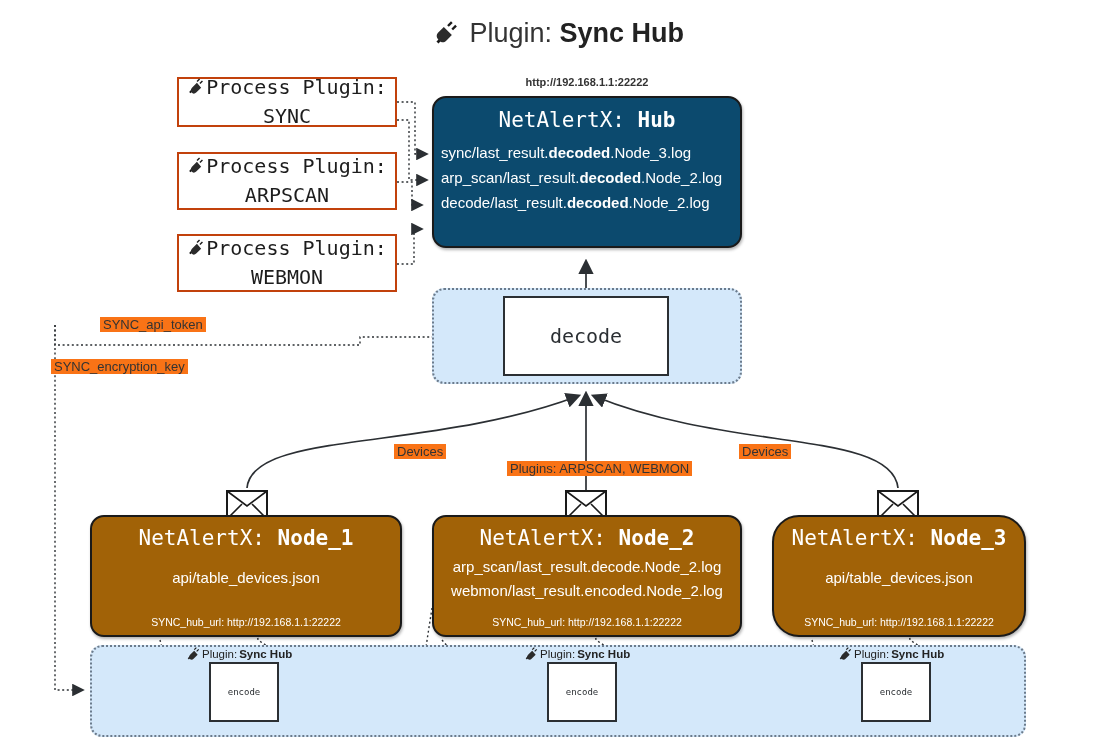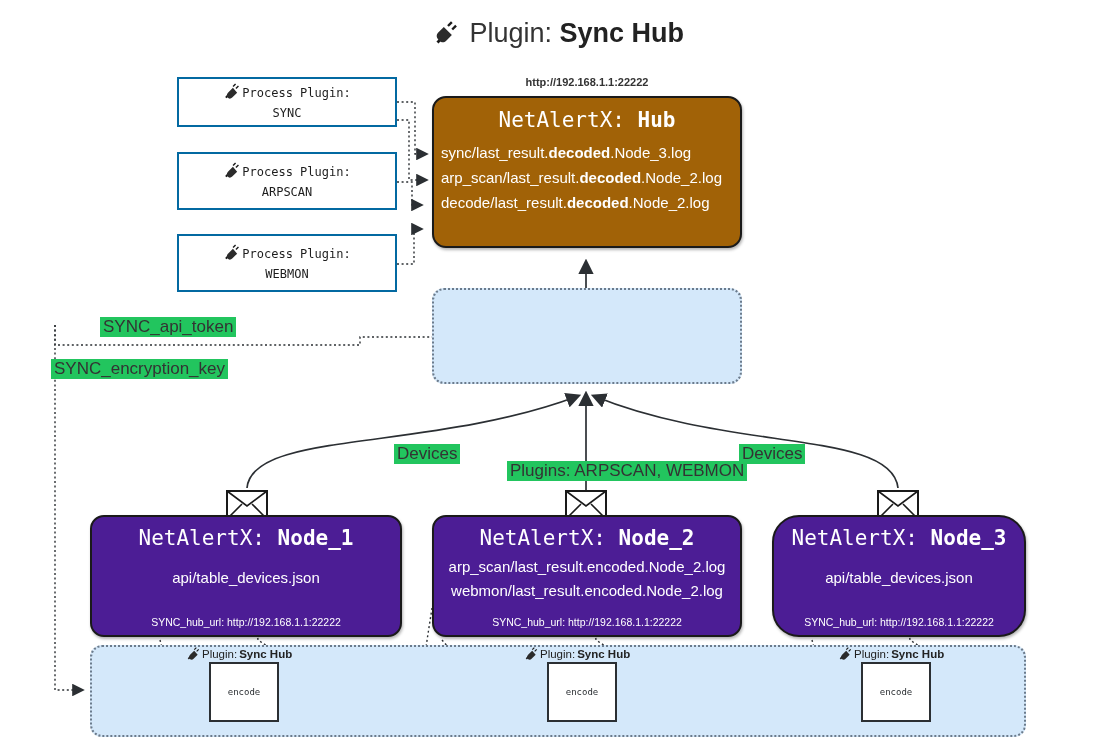--- a/index.html
+++ b/index.html
@@ -35,24 +35,24 @@
     text-align: center;
     font-size: 27px;
     color: #333333;
     white-space: nowrap;
   }
   #title .t-strong { font-weight: bold; color: #222222; }
   .plug-ico { display: inline-block; vertical-align: -3px; margin-right: 3px; }
 
   
   .proc-box {
-    border: 2px solid #0369a1;
+    border: 2px solid #c2410c;
     background: #ffffff;
     font-family: "DejaVu Sans Mono", monospace;
-    font-size: 12px;
+    font-size: 20px;
     color: #1d1d1d;
     display: flex;
     flex-direction: column;
     align-items: center;
     justify-content: center;
     line-height: 1.45;
   }
   .proc-box .pl-1 { display: flex; align-items: center; gap: 2px; }
 
   
@@ -61,21 +61,21 @@
     left: 432px; top: 76px;
     width: 310px;
     text-align: center;
     font-size: 11px;
     font-weight: bold;
     color: #333333;
   }
   #hub {
     left: 432px; top: 96px;
     width: 310px; height: 152px;
-    background: #a16207;
+    background: #0c4a6e;
     border: 2px solid #1a1a1a;
     border-radius: 14px;
     color: #ffffff;
     box-shadow: 1px 2px 3px rgba(0,0,0,0.30);
     padding-top: 10px;
   }
   #hub .hub-title {
     text-align: center;
     font-family: "DejaVu Sans Mono", monospace;
     font-size: 21px;
@@ -125,21 +125,21 @@
     gap: 2px;
     top: 646px;
   }
   .plugin-tag b { font-weight: bold; }
   #ptag1 { left: 186px; }
   #ptag2 { left: 524px; }
   #ptag3 { left: 838px; }
 
   
   .node-box {
-    background: #4c1d95;
+    background: #a16207;
     border: 2px solid #1a1a1a;
     border-radius: 14px;
     color: #ffffff;
     box-shadow: 1px 2px 3px rgba(0,0,0,0.30);
     text-align: center;
     top: 515px;
     height: 122px;
   }
   #node1 { left: 90px; width: 312px; }
   #node2 { left: 432px; width: 310px; }
@@ -171,23 +171,23 @@
     width: 42px; height: 30px;
     top: 490px;
   }
   #env1 { left: 226px; }
   #env2 { left: 565px; }
   #env3 { left: 877px; }
 
   
   .edge-label {
     position: absolute;
-    font-size: 17px;
+    font-size: 13px;
     color: #333333;
-    background: #22c55e;
+    background: #f97316;
     white-space: nowrap;
     padding: 0 3px;
   }
   #lbl-api   { left: 100px; top: 317px; }
   #lbl-enc   { left: 51px;  top: 359px; }
   #lbl-dev-l { left: 394px; top: 444px; }
   #lbl-dev-r { left: 739px; top: 444px; }
   #lbl-plug  { left: 507px; top: 461px; }
 </style>
 </head>
@@ -311,20 +311,21 @@
     <div class="hub-title">
       <span>NetAlertX:</span>
       <b>Hub</b>
     </div>
     <div class="hub-line"><span>sync/last_result.</span><b>decoded</b><span>.Node_3.log</span></div>
     <div class="hub-line"><span>arp_scan/last_result.</span><b>decoded</b><span>.Node_2.log</span></div>
     <div class="hub-line"><span>decode/last_result.</span><b>decoded</b><span>.Node_2.log</span></div>
   </div>
 
   <div class="node grp" id="decode-grp"></div>
+  <div class="node proc-white" id="decode">decode</div>
 
   <div class="edge-label" id="lbl-api">SYNC_api_token</div>
   <div class="edge-label" id="lbl-enc">SYNC_encryption_key</div>
   <div class="edge-label" id="lbl-dev-l">Devices</div>
   <div class="edge-label" id="lbl-dev-r">Devices</div>
   <div class="edge-label" id="lbl-plug">Plugins: ARPSCAN, WEBMON</div>
 
   <div class="env" id="env1">
     <svg width="42" height="30" viewBox="0 0 42 30">
         <rect x="1" y="1" width="40" height="28" fill="#ffffff" stroke="#1a1a1a" stroke-width="2"></rect>
@@ -357,21 +358,21 @@
     </div>
     <div class="nb-foot">SYNC_hub_url: http://192.168.1.1:22222</div>
   </div>
 
   <div class="node node-box" id="node2">
     <div class="nb-title">
       <span>NetAlertX:</span>
       <b>Node_2</b>
     </div>
     <div class="nb-lines">
-      <div class="nb-line">arp_scan/last_result.encoded.Node_2.log</div>
+      <div class="nb-line">arp_scan/last_result.decode.Node_2.log</div>
       <div class="nb-line">webmon/last_result.encoded.Node_2.log</div>
     </div>
     <div class="nb-foot">SYNC_hub_url: http://192.168.1.1:22222</div>
   </div>
 
   <div class="node node-box" id="node3">
     <div class="nb-title">
       <span>NetAlertX:</span>
       <b>Node_3</b>
     </div>

